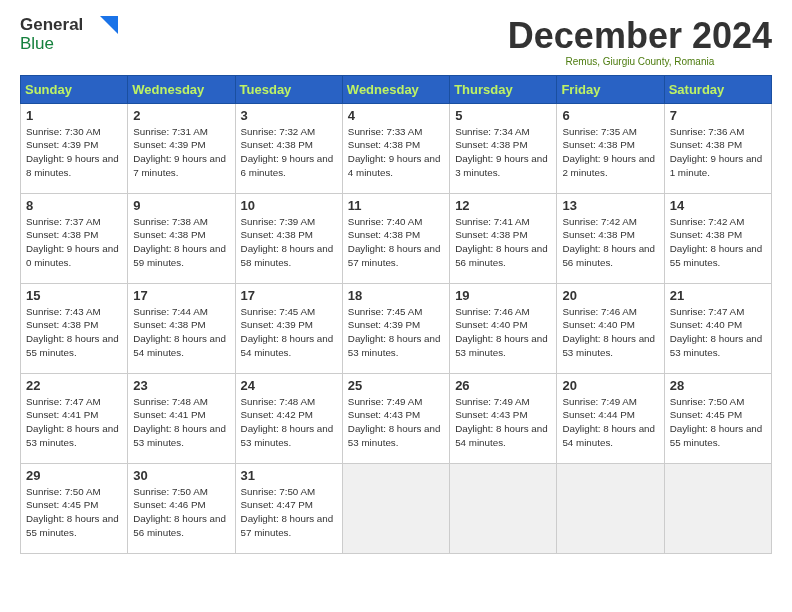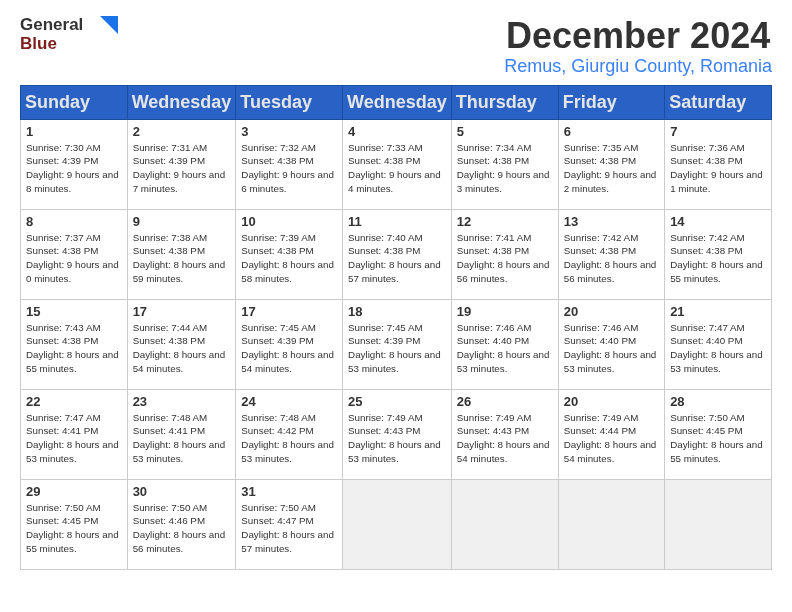--- a/index.html
+++ b/index.html
@@ -24,34 +24,34 @@
     .title-area {
       text-align: center;
     }
     .month-title {
       font-size: 36px;
       font-weight: bold;
       color: #333;
       line-height: 1.1;
     }
     .subtitle {
-      font-size: 18px;
-      color: #3b82f6;
+      font-size: 10px;
+      color: #4d7c0f;
     }
     .calendar {
       width: 100%;
       border-collapse: collapse;
       font-size: 10.5px;
     }
     .calendar th {
       background: #2962c4;
-      color: #e5e5e5;
+      color: #bef264;
       padding: 6px 4px;
       text-align: left;
-      font-size: 18px;
+      font-size: 13px;
       font-weight: bold;
       border: 1px solid #1a4fa0;
     }
     .calendar td {
       vertical-align: top;
       padding: 4px 5px;
       border: 1px solid #ccc;
       width: 14.28%;
       min-height: 80px;
       height: 90px;
@@ -87,21 +87,21 @@
 
 <div class="header-area">
   <div class="logo">
 <div style="display:flex;flex-direction:column;align-items:flex-start;line-height:1.1">
   <div style="display:flex;align-items:flex-start;gap:17px">
     <span style="font-size:17px;font-weight:bold;color:#333;">General</span>
     <svg width="18" height="18" viewBox="0 0 18 18">
       <polygon points="0,0 18,0 18,18" fill="#1a73e8"></polygon>
     </svg>
   </div>
-  <span style="font-size:17px;font-weight:bold;color:#7f1d1d;">Blue</span>
+  <span style="font-size:17px;font-weight:normal;color:#15803d;">Blue</span>
 </div>
 </div>
   <div class="title-area">
     <div class="month-title">December 2024</div>
     <div class="subtitle">Remus, Giurgiu County, Romania</div>
   </div>
 </div>
 
 <table class="calendar">
   <thead>

